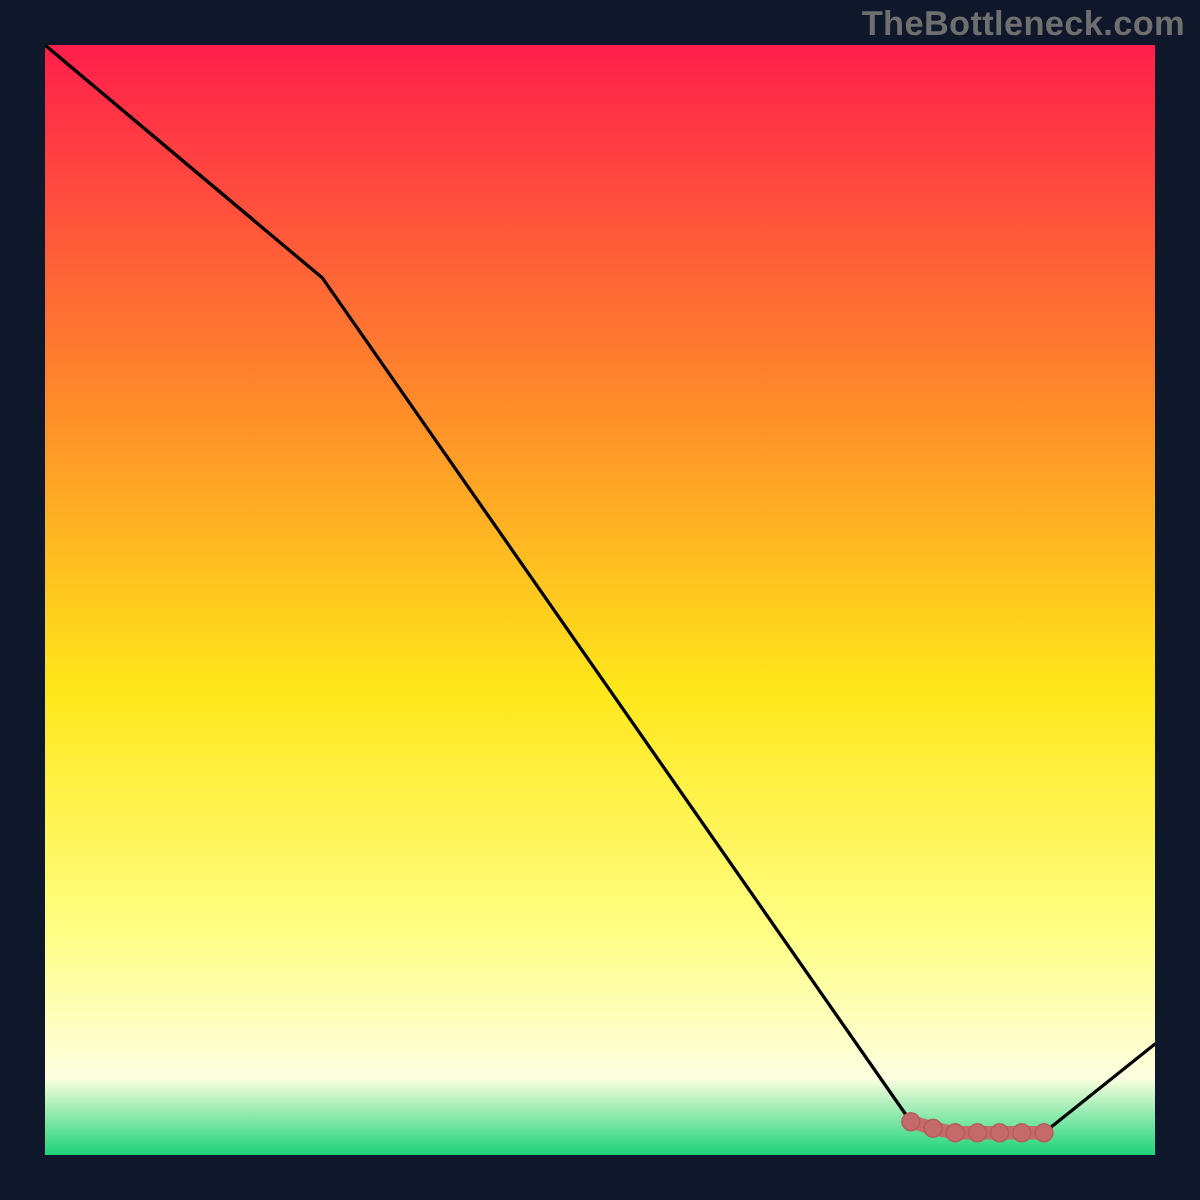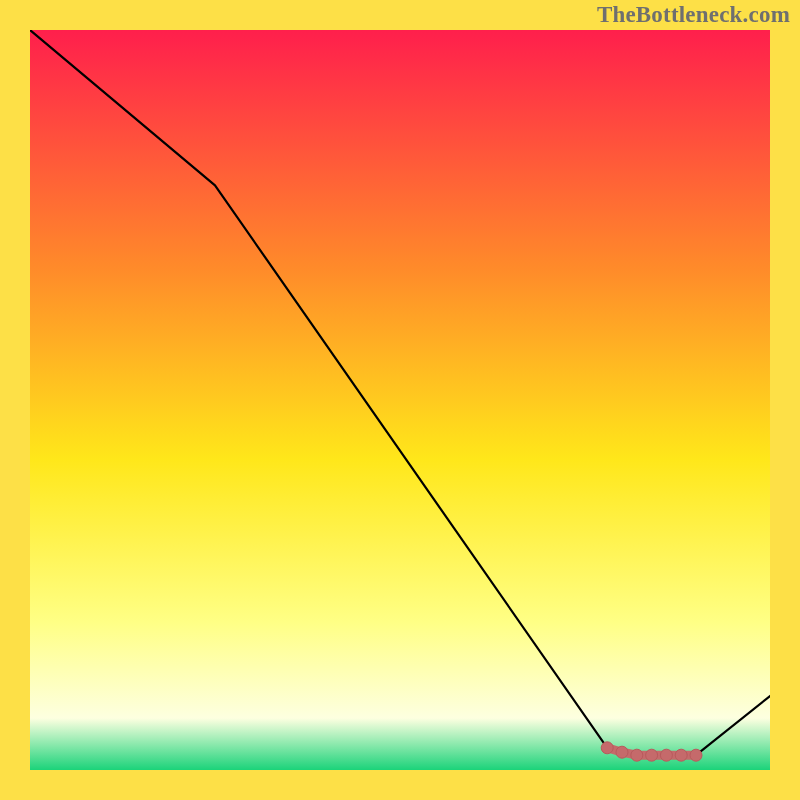--- a/index.html
+++ b/index.html
@@ -8,22 +8,21 @@
     width: 800px;
     height: 800px;
     background: #000;
     overflow: hidden;
     font-family: Arial, Helvetica, sans-serif;
   }
   .frame {
     position: relative;
     width: 800px;
     height: 800px;
-    background: #fde047;
-    font-family: Liberation Serif, serif;
+    background: #0f172a;
   }
   .watermark {
     position: absolute;
     top: 2px;
     right: 10px;
     color: #6f6f6f;
     font-size: 23px;
     font-weight: 600;
     letter-spacing: 0.2px;
   }

